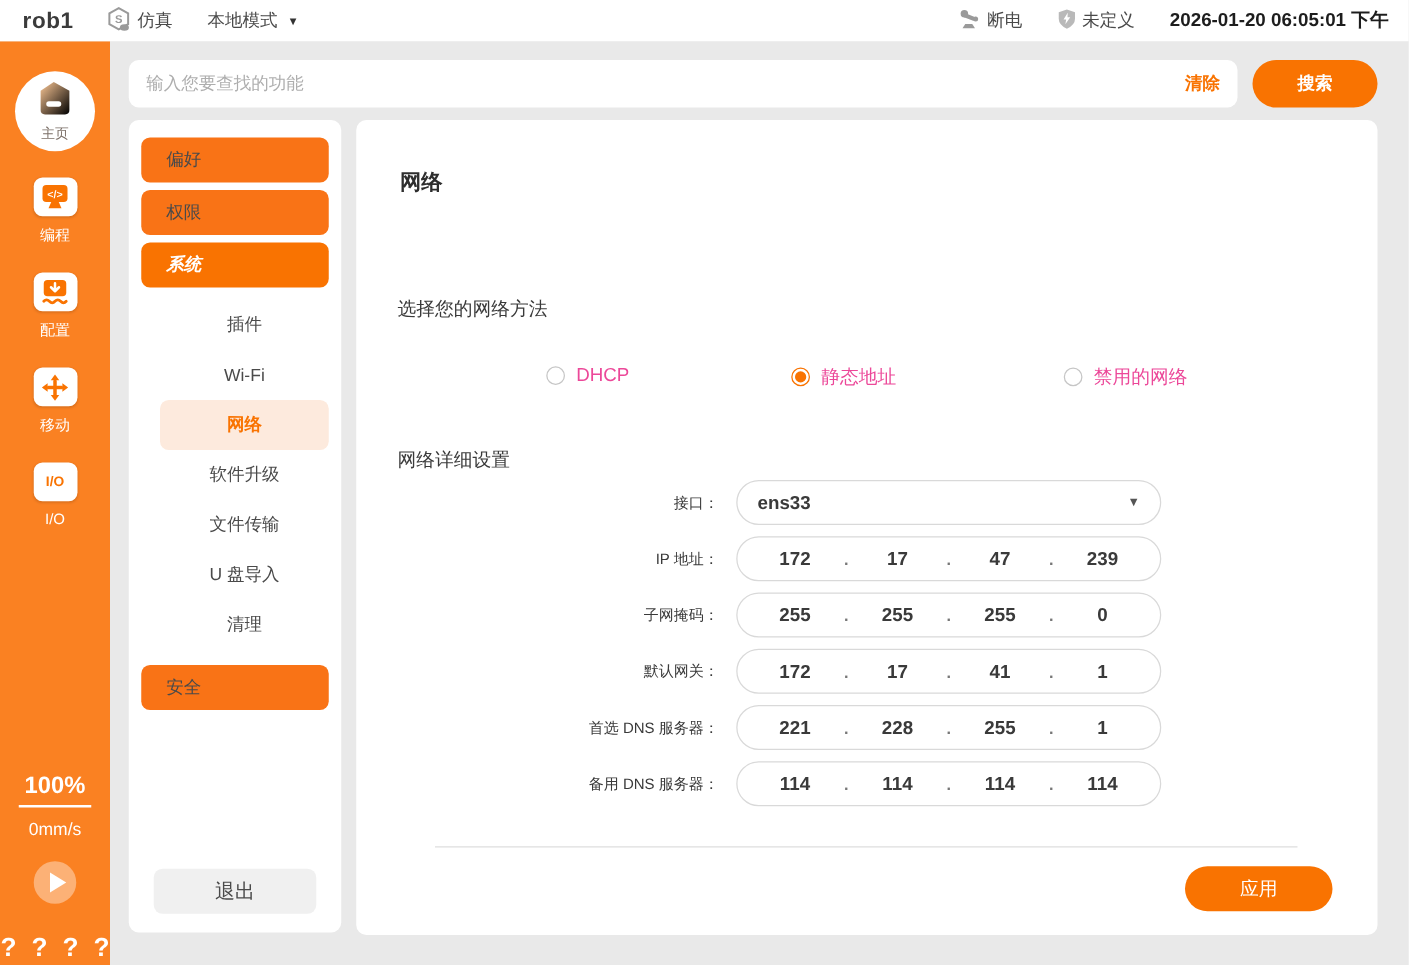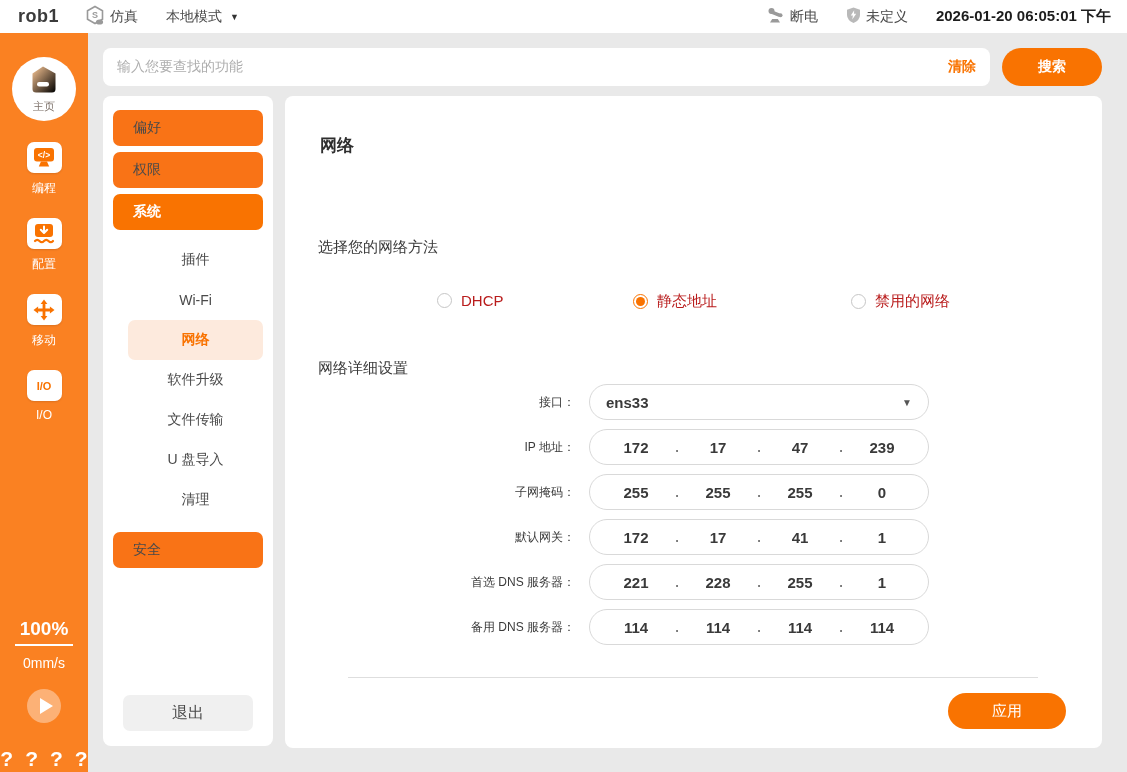--- a/index.html
+++ b/index.html
@@ -83,42 +83,42 @@
   .menu-panel {
     position:absolute; left:103px; top:96px; width:170px; height:650px;
     background:#fff; border-radius:8px;
   }
   .menu-btn {
     height:36px; margin:6px 10px; background:#f97316; border-radius:7px;
     display:flex; align-items:center; padding-left:20px;
     font-size:14px; color:#4a4a4a; font-weight:500; cursor:pointer;
   }
   .menu-btn:first-child { margin-top:14px; }
-  .menu-btn.active { background:#f97301; color:#fff; font-weight:bold; }
+  .menu-btn.active { background:#f97301; color:#fff; font-weight:bold;font-style:italic; }
   .sub-list { margin:10px 10px 0 25px; }
   .sub-item {
     height:40px; border-radius:7px; display:flex; align-items:center; justify-content:center;
     font-size:14px; color:#4a4a4a; cursor:pointer;
   }
   .sub-item.selected { background:#fdeadd; color:#f97301; font-weight:bold; }
   .exit-btn {
     position:absolute; bottom:15px; left:20px; width:130px; height:36px;
     background:#f0f0f0; border-radius:7px; display:flex; align-items:center; justify-content:center;
     font-size:16px; color:#4a4a4a; cursor:pointer;
   }
 
   
   .main-panel {
     position:absolute; left:285px; top:96px; width:817px; height:652px;
     background:#fff; border-radius:8px;
   }
   .main-title { position:absolute; left:35px; top:38px; font-size:17px; font-weight:bold; color:#2e2e2e; }
   .method-label { position:absolute; left:33px; top:142px; font-size:15px; color:#3a3a3a; }
   .radio-row { position:absolute; top:196px; left:0; width:100%; height:20px; }
-  .radio-opt { position:absolute; display:flex; align-items:center; gap:9px; font-size:15px; color:#b91c1c; cursor:pointer; }
+  .radio-opt { position:absolute; display:flex; align-items:center; gap:9px; font-size:15px; color:#ec4899; cursor:pointer; }
   .radio-circle {
     width:15px; height:15px; border-radius:50%; border:1px solid #c6c6c6; background:#fff; position:relative;
     flex:none;
   }
   .radio-opt.selected .radio-circle { border-color:#f97301; }
   .radio-opt.selected .radio-circle::after {
     content:""; position:absolute; left:2px; top:2px; right:2px; bottom:2px;
     border-radius:50%; background:#f97301;
   }
   .details-label { position:absolute; left:33px; top:263px; font-size:15px; color:#3a3a3a; }

